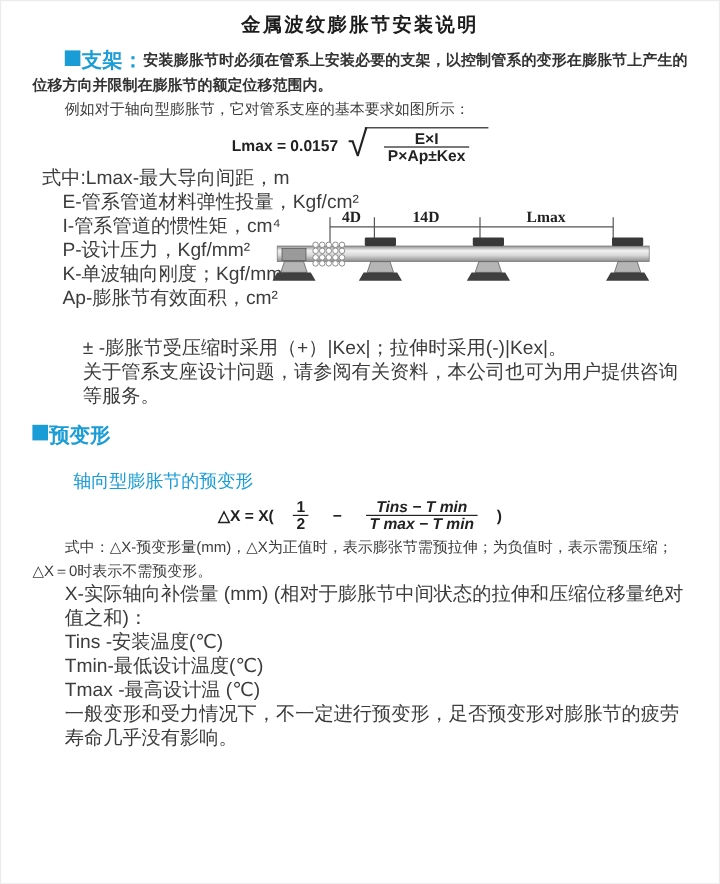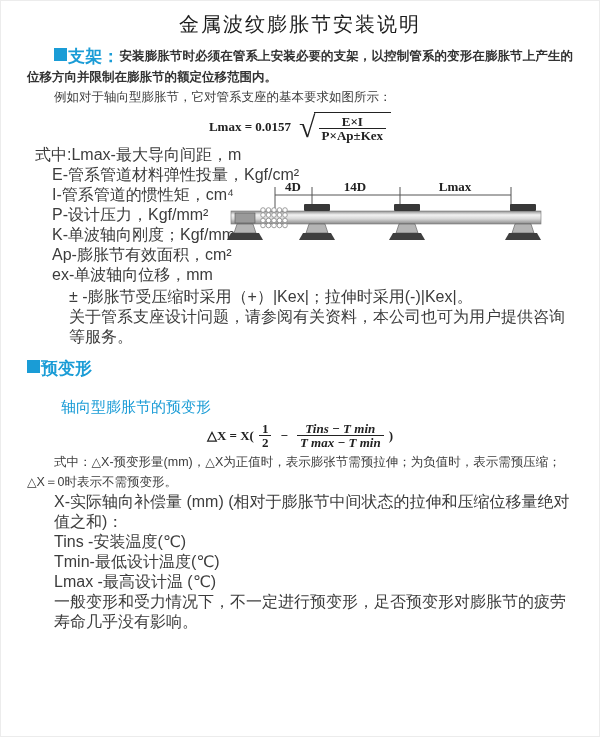--- a/index.html
+++ b/index.html
@@ -9,43 +9,43 @@
     background:#ffffff;
     font-family:"Liberation Sans","DejaVu Sans",sans-serif;
     color:#3c3c3c;
     position:relative;
     overflow:hidden;
     border:1px solid #ececec;
   }
   .content { padding:0 26px; }
 
   .doc-title {
-    font-size:20px; font-weight:normal; color:#1c1c1c;
+    font-size:16px; font-weight:bold; color:#1c1c1c;
     text-align:center; margin:10px 0 8px 0; letter-spacing:2px;
   }
 
   p, .line { font-size:12.5px; line-height:20px; margin:0; }
 
   .sec-marker {
     display:inline-block; width:13px; height:13px;
     background:#1a9cd6; margin-right:1px; vertical-align:-1px;
   }
   .sec-label { color:#1a9cd6; font-size:17px; font-weight:bold; vertical-align:-2px; }
 
   .p-intro { text-indent:27px; font-weight:bold; color:#333; text-align:justify; }
   .p-intro .intro-text { font-size:12.5px; }
   .p-indent { text-indent:27px; }
 
   
   .formula-row {
     display:flex; justify-content:center; align-items:center;
-    font-family:Liberation Serif, serif;
+    font-family:Liberation Sans, sans-serif;
     font-weight:bold; font-size:13px; color:#222; margin:5px 0 3px 0;
   }
-  .frac { display:inline-flex; flex-direction:column; align-items:center; line-height:13px; margin:0 5px; }
+  .frac { display:inline-flex; flex-direction:column; align-items:center; line-height:13px; margin:0 16px; }
   .frac .den { border-top:1px solid #222; }
   .frac .num, .frac .den { padding:0 3px; font-style:italic; }
   .frac.plain .num, .frac.plain .den { font-style:normal; }
   .sqrt-sym { font-size:30px; font-weight:normal; line-height:26px; margin-right:-2px; }
   .root { border-top:1.6px solid #222; padding-top:1px; }
   .fx-gap { margin:0 4px; }
 
   
   .defs-wrap { position:relative; min-height:142px; }
   .def-line { line-height:20px; margin-left:25px; }
@@ -85,21 +85,20 @@
     </span>
   </div>
 
   <div class="defs-wrap">
     <div class="def-line">式中:Lmax-最大导向间距，m</div>
     <div class="def-line">E-管系管道材料弹性投量，Kgf/cm²</div>
     <div class="def-line">I-管系管道的惯性矩，cm⁴</div>
     <div class="def-line">P-设计压力，Kgf/mm²</div>
     <div class="def-line">K-单波轴向刚度；Kgf/mm</div>
     <div class="def-line">Ap-膨胀节有效面积，cm²</div>
-    <div class="def-line">ex-单波轴向位移，mm</div>
 
     <svg class="diagram" width="352" height="78" viewBox="0 0 352 78" xmlns="http://www.w3.org/2000/svg">
       <defs>
         <linearGradient id="pg" x1="0" y1="0" x2="0" y2="1">
           <stop offset="0" stop-color="#8f8f8f"></stop>
           <stop offset="0.3" stop-color="#f2f2f2"></stop>
           <stop offset="0.6" stop-color="#d8d8d8"></stop>
           <stop offset="1" stop-color="#8a8a8a"></stop>
         </linearGradient>
       </defs>
@@ -187,16 +186,16 @@
       <span class="den">T max − T min</span>
     </span>
     <span>)</span>
   </div>
 
   <p class="p-indent">式中：△X-预变形量(mm)，△X为正值时，表示膨张节需预拉伸；为负值时，表示需预压缩；△X＝0时表示不需预变形。</p>
 
   <div class="item-line">X-实际轴向补偿量 (mm) (相对于膨胀节中间状态的拉伸和压缩位移量绝对值之和)：</div>
   <div class="item-line">Tins -安装温度(℃)</div>
   <div class="item-line">Tmin-最低设计温度(℃)</div>
-  <div class="item-line">Lmax -最高设计温 (℃)</div>
+  <div class="item-line">Tmax -最高设计温 (℃)</div>
   <div class="item-line">一般变形和受力情况下，不一定进行预变形，足否预变形对膨胀节的疲劳寿命几乎没有影响。</div>
 
 </div>
 
 </body></html>

